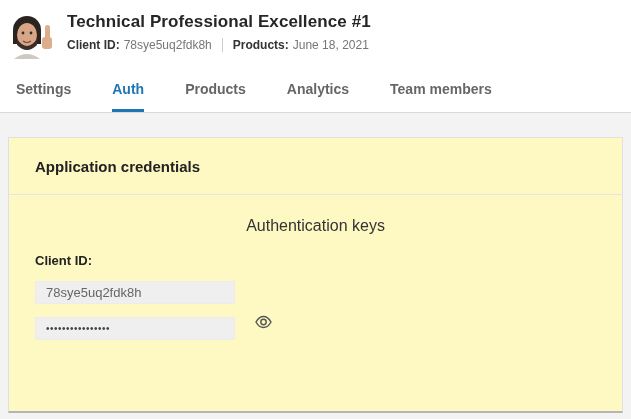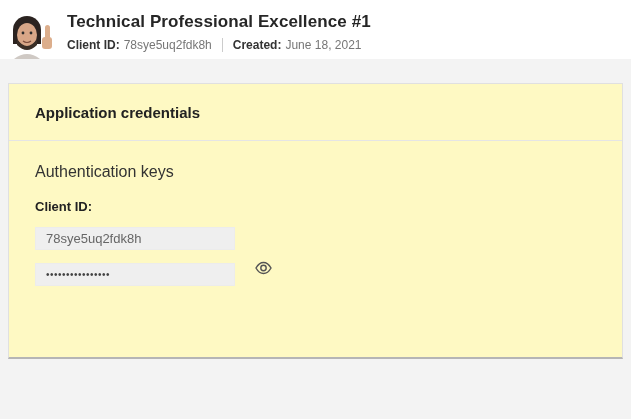--- a/index.html
+++ b/index.html
@@ -77,20 +77,21 @@
     font-weight: 700;
     color: #222222;
     border-bottom: 1px solid #e5e5e5;
   }
   .card-body { padding: 0 26px; }
   .section-title {
     margin-top: 22px;
     font-size: 16px;
     font-weight: 400;
     color: #333333;
+    text-align: center;
   }
   .field-label {
     margin-top: 18px;
     font-size: 13px;
     font-weight: 700;
     color: #222222;
   }
   .text-input {
     display: block;
     margin-top: 13px;
@@ -146,26 +147,33 @@
         <rect x="34" y="26" width="10" height="12" rx="3" fill="#dcae8c"></rect>
         <rect x="37" y="14" width="5" height="16" rx="2.5" fill="#dcae8c"></rect>
       </svg>
     </div>
     <div class="header-text">
       <div class="app-title">Technical Professional Excellence #1</div>
       <div class="header-meta">
         <span class="meta-label">Client ID:</span>
         <span>78sye5uq2fdk8h</span>
         <span class="meta-sep"></span>
-        <span class="meta-label">Created:</span>
+        <span class="meta-label">Products:</span>
         <span>June 18, 2021</span>
       </div>
     </div>
   </div>
 
+  <div class="tabbar">
+    <div class="tab">Settings</div>
+    <div class="tab active">Auth</div>
+    <div class="tab">Products</div>
+    <div class="tab">Analytics</div>
+    <div class="tab">Team members</div>
+  </div>
 </div>
 
 <div class="main">
   <div class="card">
     <div class="card-header">Application credentials</div>
     <div class="card-body">
       <div class="section-title">Authentication keys</div>
 
       <div class="field-label">Client ID:</div>
       <input class="text-input" type="text" readonly="" value="78sye5uq2fdk8h" style="">

